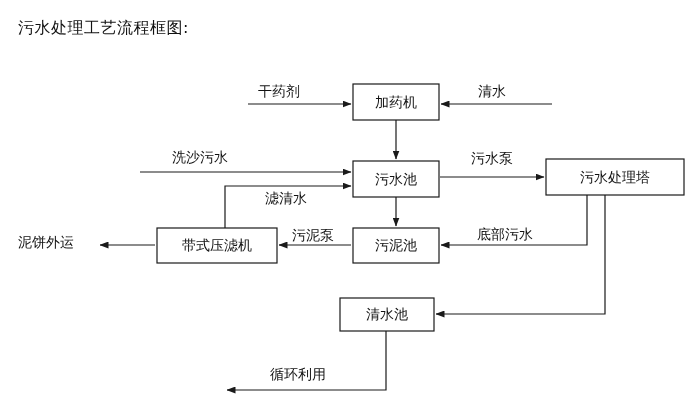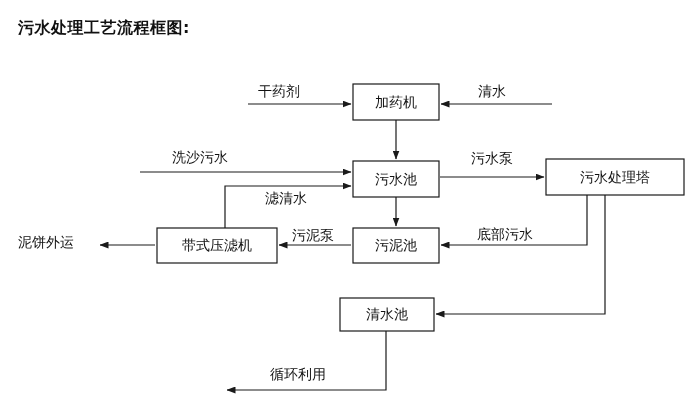--- a/index.html
+++ b/index.html
@@ -12,21 +12,21 @@
     height: 420px;
     position: relative;
     font-family: "DejaVu Sans", "Liberation Sans", sans-serif;
     overflow: hidden;
   }
   #page-title {
     position: absolute;
     left: 18px;
     top: 18px;
     font-size: 16px;
-    font-weight: bold;
+    font-weight: normal;
     color: #111111;
     letter-spacing: 0.5px;
     white-space: nowrap;
   }
   #diagram-canvas {
     position: absolute;
     left: 0;
     top: 0;
     width: 700px;
     height: 420px;

